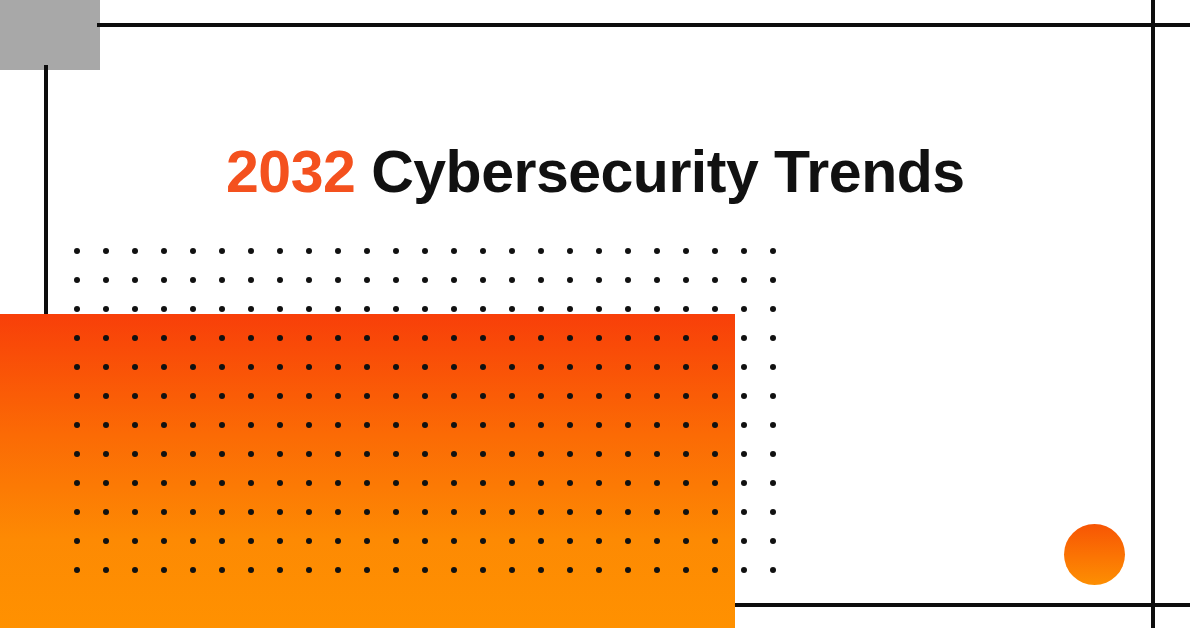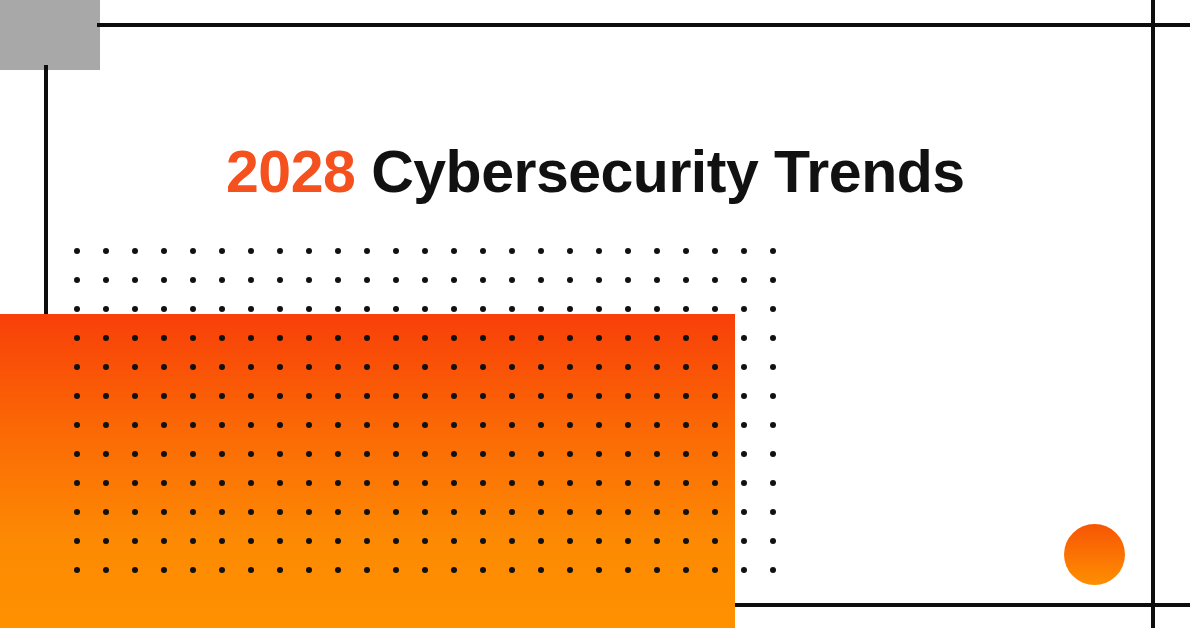--- a/index.html
+++ b/index.html
@@ -428,15 +428,15 @@
       <span class="dot" style="left: 638px; top: 319px; width: 6px; height: 6px; background: rgb(17, 17, 17);"></span>
       <span class="dot" style="left: 667px; top: 319px; width: 6px; height: 6px; background: rgb(17, 17, 17);"></span>
       <span class="dot" style="left: 696px; top: 319px; width: 6px; height: 6px; background: rgb(17, 17, 17);"></span>
     </div>
 
   <div class="line-v-right"></div>
   <div class="line-h-bottom"></div>
 
   <div class="orange-circle"></div>
 
-  <h1 class="headline"><span class="year">2028</span><span> </span><span class="rest">Cybersecurity Trends</span></h1>
+  <h1 class="headline"><span class="year">2032</span><span> </span><span class="rest">Cybersecurity Trends</span></h1>
 
 </div>
 
 </body></html>

